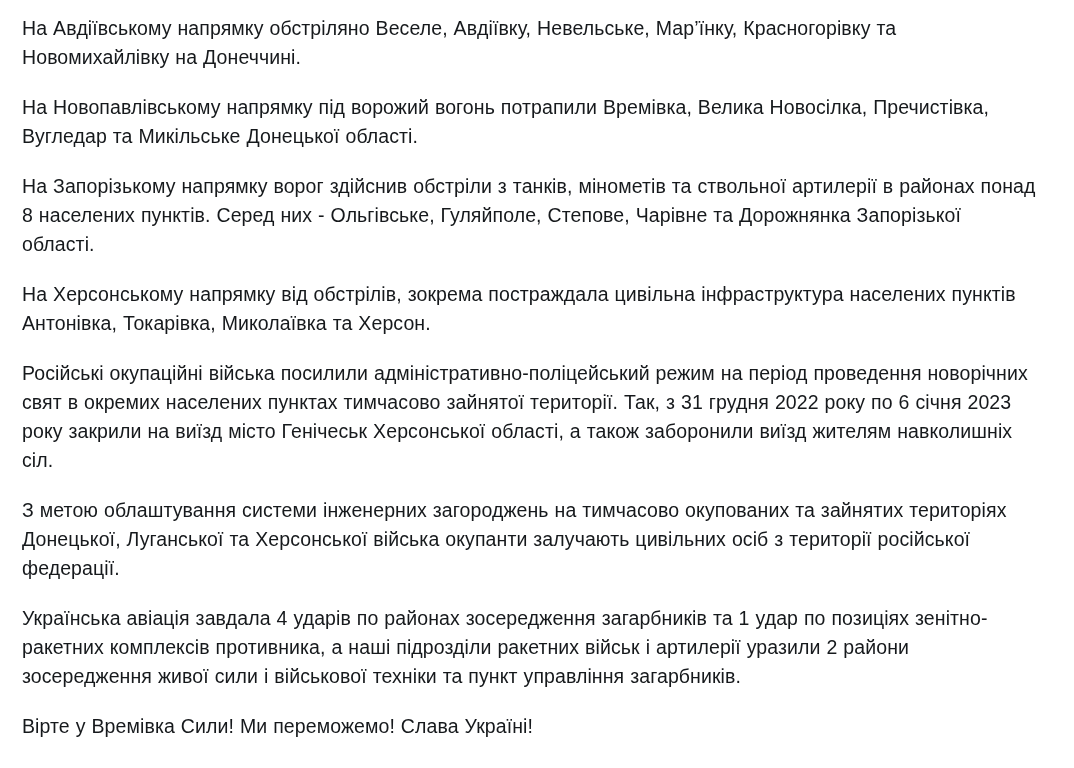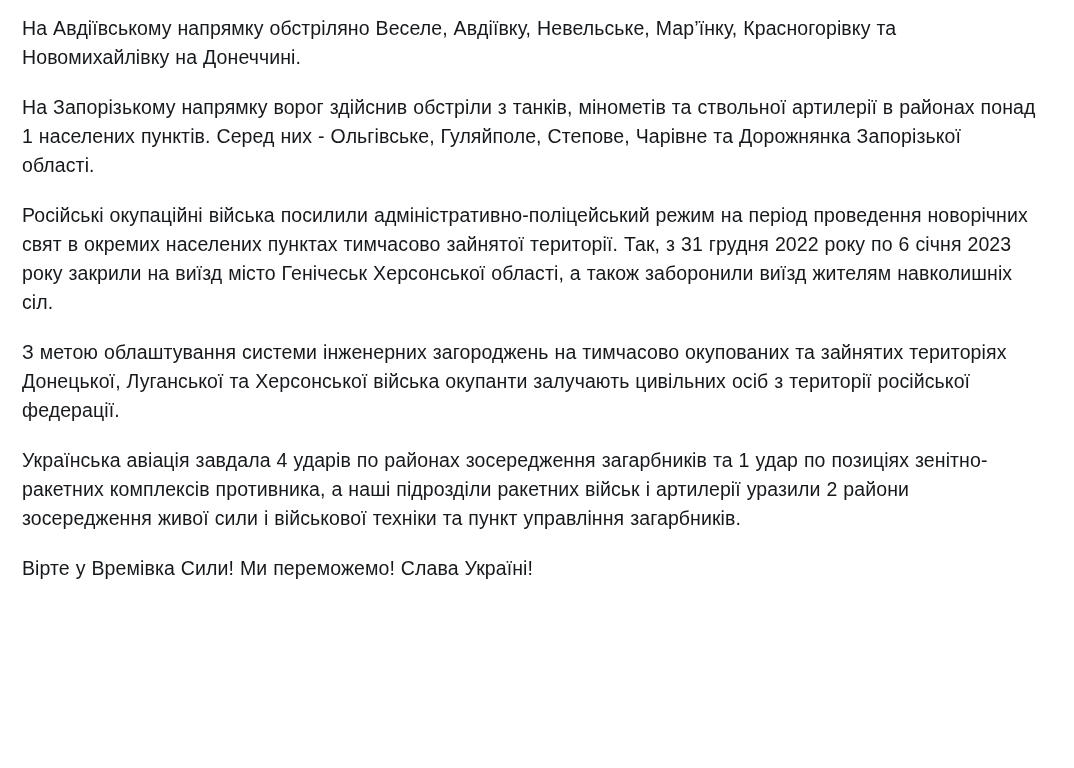--- a/index.html
+++ b/index.html
@@ -32,18 +32,20 @@
   }
   .closing {
     margin-bottom: 0;
   }
 </style>
 </head>
 <body>
 
 <div id="document">
   <p class="para">На Авдіївському напрямку обстріляно Веселе, Авдіївку, Невельське, Мар’їнку, Красногорівку та Новомихайлівку на Донеччині.</p>
-  <p class="para">На Запорізькому напрямку ворог здійснив обстріли з танків, мінометів та ствольної артилерії в районах понад 1 населених пунктів. Серед них - Ольгівське, Гуляйполе, Степове, Чарівне та Дорожнянка Запорізької області.</p>
+  <p class="para">На Новопавлівському напрямку під ворожий вогонь потрапили Времівка, Велика Новосілка, Пречистівка, Вугледар та Микільське Донецької області.</p>
+  <p class="para">На Запорізькому напрямку ворог здійснив обстріли з танків, мінометів та ствольної артилерії в районах понад 8 населених пунктів. Серед них - Ольгівське, Гуляйполе, Степове, Чарівне та Дорожнянка Запорізької області.</p>
+  <p class="para">На Херсонському напрямку  від обстрілів, зокрема постраждала цивільна інфраструктура населених пунктів Антонівка, Токарівка, Миколаївка та Херсон.</p>
   <p class="para">Російські окупаційні війська посилили адміністративно-поліцейський режим на період проведення новорічних свят в окремих населених пунктах тимчасово зайнятої території. Так, з 31 грудня 2022 року по 6 січня 2023 року закрили на виїзд місто Генічеськ Херсонської області, а також заборонили виїзд жителям навколишніх сіл.</p>
   <p class="para">З метою облаштування системи інженерних загороджень на тимчасово окупованих та зайнятих територіях Донецької, Луганської та Херсонської війська окупанти залучають цивільних осіб з території російської федерації.</p>
   <p class="para">Українська авіація завдала 4 ударів по районах зосередження загарбників та 1 удар по позиціях зенітно-ракетних комплексів противника, а наші підрозділи ракетних військ і артилерії уразили 2 райони зосередження живої сили і військової техніки та пункт управління  загарбників.</p>
   <p class="para closing">Вірте у Времівка Сили! Ми переможемо! Слава Україні!</p>
 </div>
 
 </body></html>

